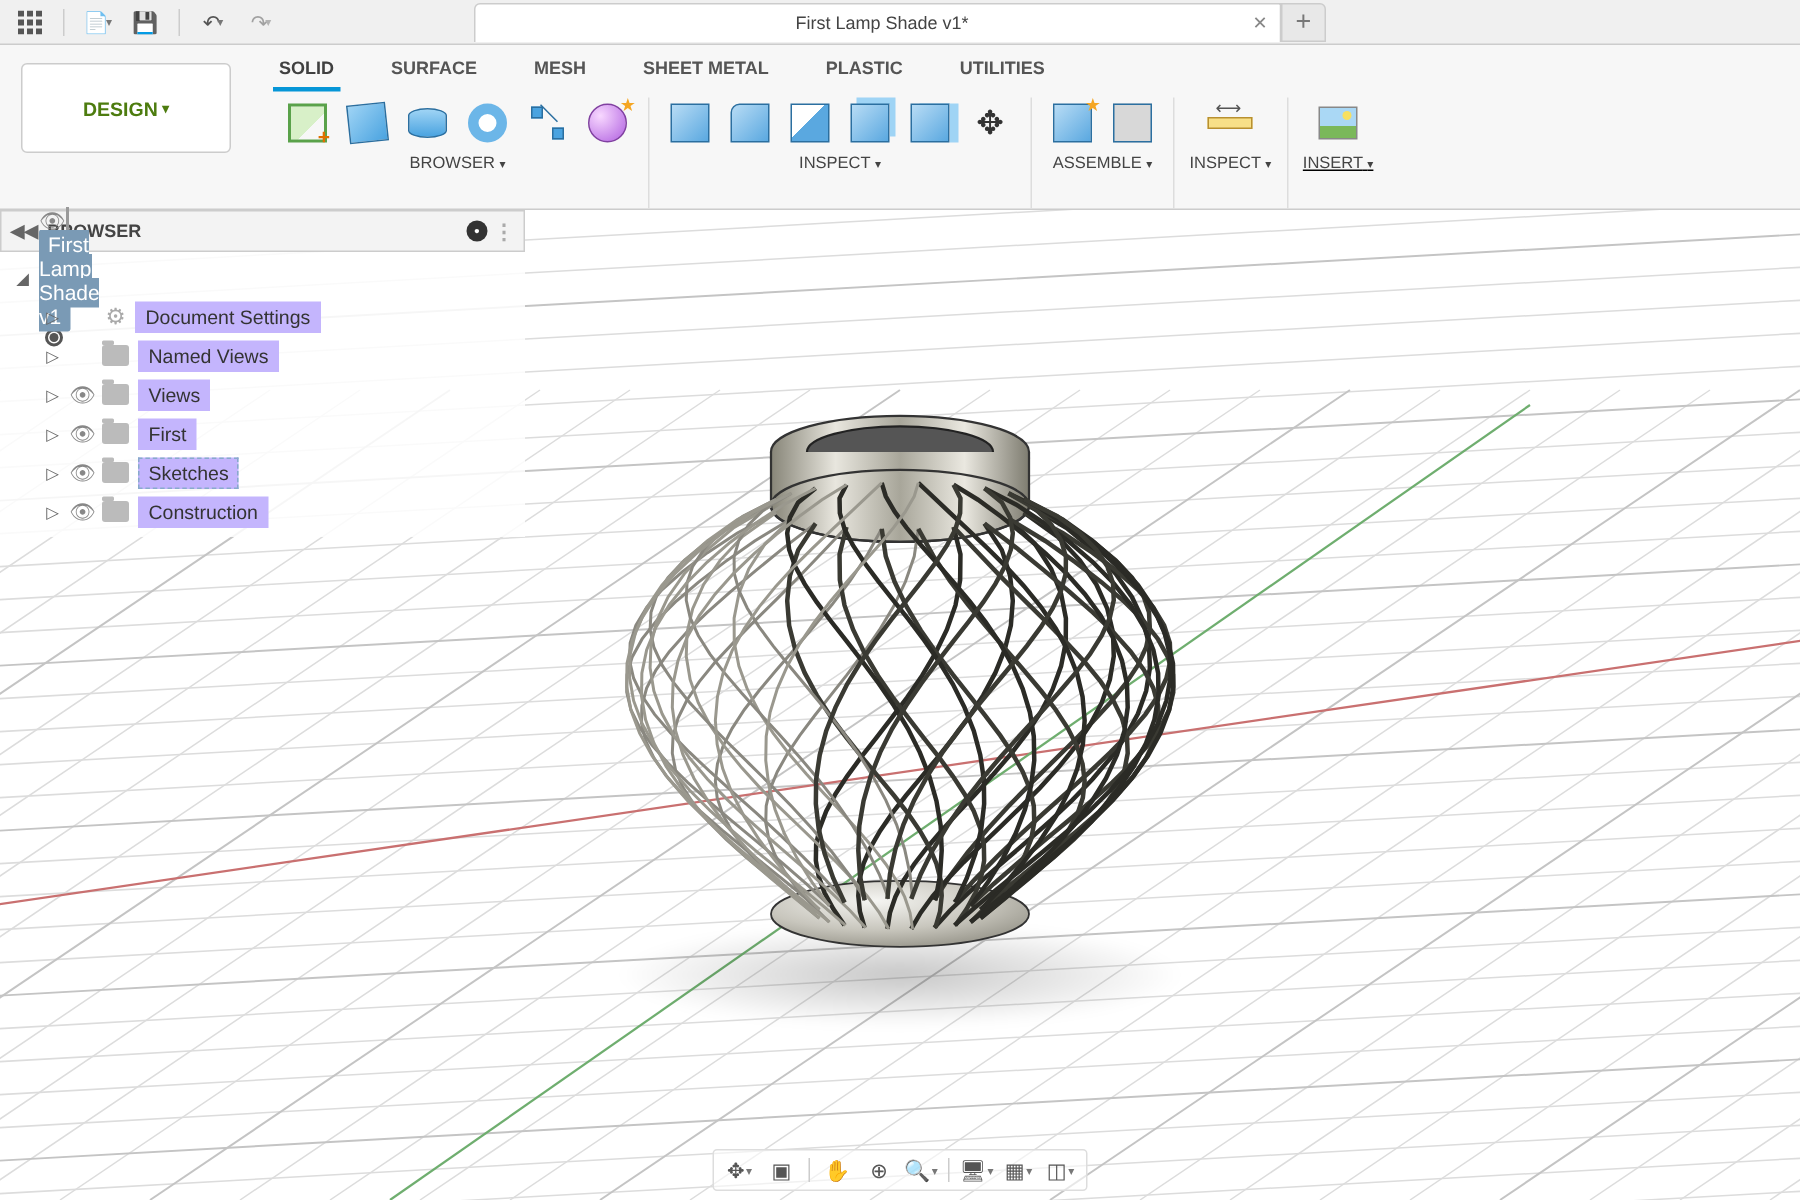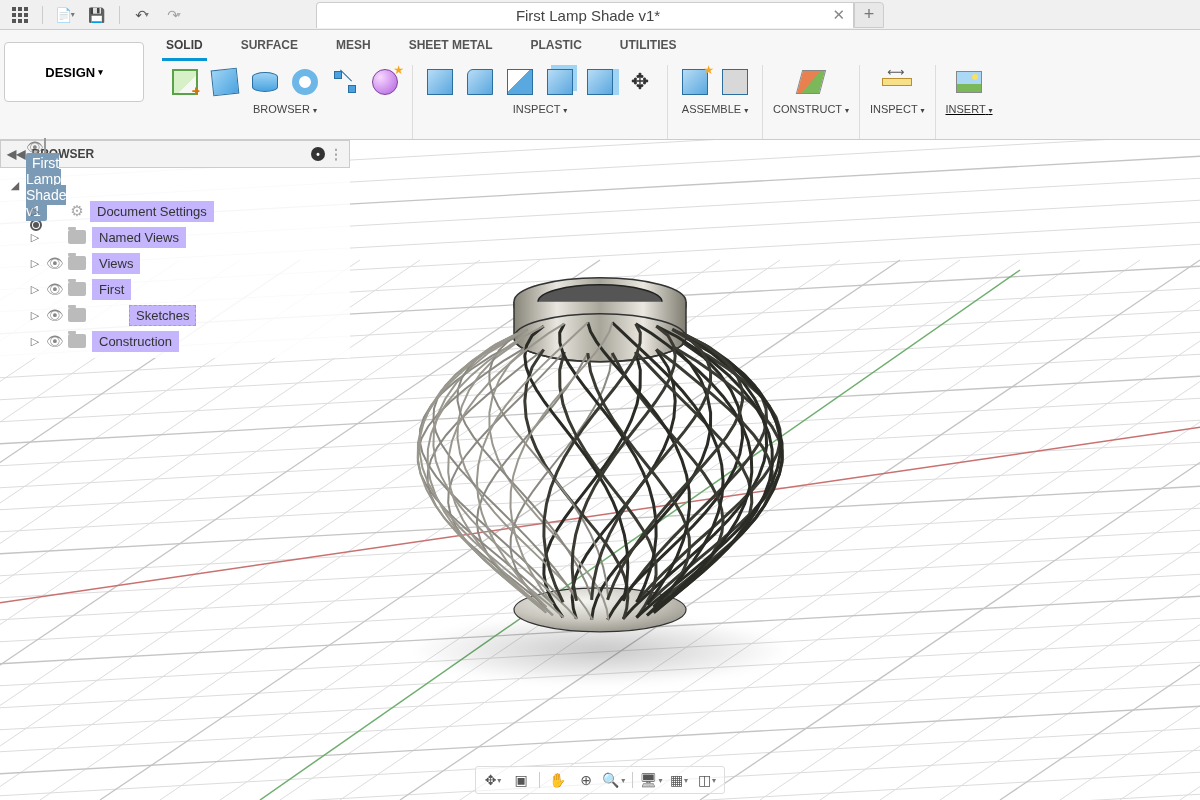--- a/index.html
+++ b/index.html
@@ -7,26 +7,26 @@
 
 
 .titlebar { height: 30px; background: #f0f0f0; border-bottom: 1px solid #ccc; display: flex; align-items: center; position: relative; }
 .titlebar-left { display: flex; align-items: center; gap: 4px; padding-left: 6px; }
 .tb-btn { width: 28px; height: 22px; display: flex; align-items: center; justify-content: center; color: #555; font-size: 14px; cursor: pointer; }
 .tb-sep { width: 1px; height: 18px; background: #ccc; margin: 0 4px; }
 .caret-sm { font-size: 8px; color: #777; margin-left: -2px; }
 .titlebar-doc-wrap { position:absolute; left:0; right:0; display:flex; justify-content:center; }
 .tab-group { display:flex; align-items:flex-end; background:#f0f0f0; }
 .new-tab-btn { width:30px; height:26px; background:#e8e8e8; border:1px solid #ccc; display:flex; align-items:center; justify-content:center; color:#777; font-size:18px; margin-left:0; border-radius:0 4px 0 0; }
-.doc-tab-inner { display:flex; align-items:center; gap:6px; padding:4px 8px; background:#fff; border:1px solid #ccc; border-bottom:none; border-radius:4px 0 0 0; font-size:15px; color:#444; height:26px; position:relative; width:538px; justify-content:center;}
+.doc-tab-inner { display:flex; align-items:center; gap:6px; padding:4px 8px; background:#fff; border:1px solid #ccc; border-bottom:none; border-radius:4px 0 0 0; font-size:12px; color:#444; height:26px; position:relative; width:538px; justify-content:center;}
 .doc-tab-inner .close-x { position:absolute; right:8px; color:#888; }
 
 
 .ribbon { height: 110px; background: #f7f7f7; border-bottom: 1px solid #ccc; display:flex; }
-.design-btn { width: 140px; margin: 12px 4px; height: 60px; background:#fff; border:1px solid #ccc; border-radius:4px; display:flex; align-items:center; justify-content:center; font-weight:bold; font-size:13px; color:#000000; cursor:pointer; }
+.design-btn { width: 140px; margin: 12px 14px; height: 60px; background:#fff; border:1px solid #ccc; border-radius:4px; display:flex; align-items:center; justify-content:center; font-weight:bold; font-size:13px; color:#4d7c0f; cursor:pointer; }
 .design-btn .caret { font-size:9px; margin-left:3px; }
 
 .ribbon-rest { flex:1; display:flex; flex-direction:column; }
 .workspace-tabs { display:flex; gap:30px; padding: 6px 14px 0 14px; font-size:12px; font-weight:bold; color:#555; }
 .workspace-tabs .wt { padding: 2px 4px 6px 4px; cursor:pointer; }
 .workspace-tabs .wt.active { color:#404040; border-bottom: 3px solid #0696d7; }
 
 .tool-groups { flex:1; display:flex; align-items:flex-start; padding: 4px 0 0 10px; }
 .tgroup { display:flex; flex-direction:column; align-items:center; padding: 0 10px; border-right: 1px solid #ddd; height: 74px; }
 .tgroup:last-child { border-right:none;text-decoration:underline; }
@@ -71,21 +71,21 @@
 .tree-row .folder { width:18px; height:14px; background:#bbb; border-radius:2px; position:relative; margin-right:2px;}
 .tree-row .folder::before{content:'';position:absolute;top:-3px;left:0;width:8px;height:3px;background:#bbb;border-radius:1px;}
 .tree-row .gear { color:#aaa; font-size:15px; width:18px; text-align:center;}
 .tree-row .cubei { width:14px;height:14px;background:#ddd;border:1px solid #999;margin-right:2px;}
 .tree-row .label-box { padding:2px 6px; }
 .tree-row.selected .label-box { background:#7a9ab5; color:#fff; border-radius:2px; }
 .tree-row .radio { width:12px;height:12px;border:2px solid #555;border-radius:50%;margin-left:4px;display:flex;align-items:center;justify-content:center;}
 .tree-row .radio::after{content:'';width:6px;height:6px;background:#555;border-radius:50%;}
 .tree-row.child { padding-left:28px; }
 .tree-row.child .label-box { background:#c4b5fd; border:1px solid transparent; }
-.tree-row.child.sketches .label-box { border:1px dashed #88aacc;margin-left:37px; }
+.tree-row.child.sketches .label-box { border:1px dashed #88aacc; }
 
 
 .canvas { position:absolute; top:140px; left:0; right:0; bottom:0; background:#fff; overflow:hidden; }
 .grid { position:absolute; inset:0; }
 .model-wrap { position:absolute; left:50%; top:50%; transform:translate(-50%,-55%); }
 .shadow-el { position:absolute; left:50%; top:72%; width:380px; height:70px; background: radial-gradient(ellipse at center, rgba(0,0,0,0.22), rgba(0,0,0,0) 70%); transform:translateX(-50%); filter: blur(4px); }
 
 
 .navbar { position:absolute; bottom:6px; left:50%; transform:translateX(-50%); display:flex; gap:2px; background:rgba(255,255,255,0.6); border:1px solid #ddd; padding:2px 4px; border-radius:3px; z-index:6;}
 .navbar .nbtn { width:26px; height:22px; display:flex; align-items:center; justify-content:center; color:#555; font-size:14px; cursor:pointer; }
@@ -202,28 +202,20 @@
               <div class="ic-cube2"></div>
               <span class="ic-star">★</span>
             </div>
           <div class="ticon">
               <div class="ic-cube2" style="background:#d8d8d8;"></div>
             </div>
         </div>
         <div class="tlabel"><span>ASSEMBLE</span> <span class="caret">▾</span></div>
       </div>
 
-      <div class="tgroup">
-        <div class="trow">
-          <div class="ticon">
-              <div class="ic-plane"></div>
-            </div>
-        </div>
-        <div class="tlabel"><span>CONSTRUCT</span> <span class="caret">▾</span></div>
-      </div>
 
       <div class="tgroup">
         <div class="trow">
           <div class="ticon">
               <div class="ic-ruler"></div>
             </div>
         </div>
         <div class="tlabel"><span>INSPECT</span> <span class="caret">▾</span></div>
       </div>
 

